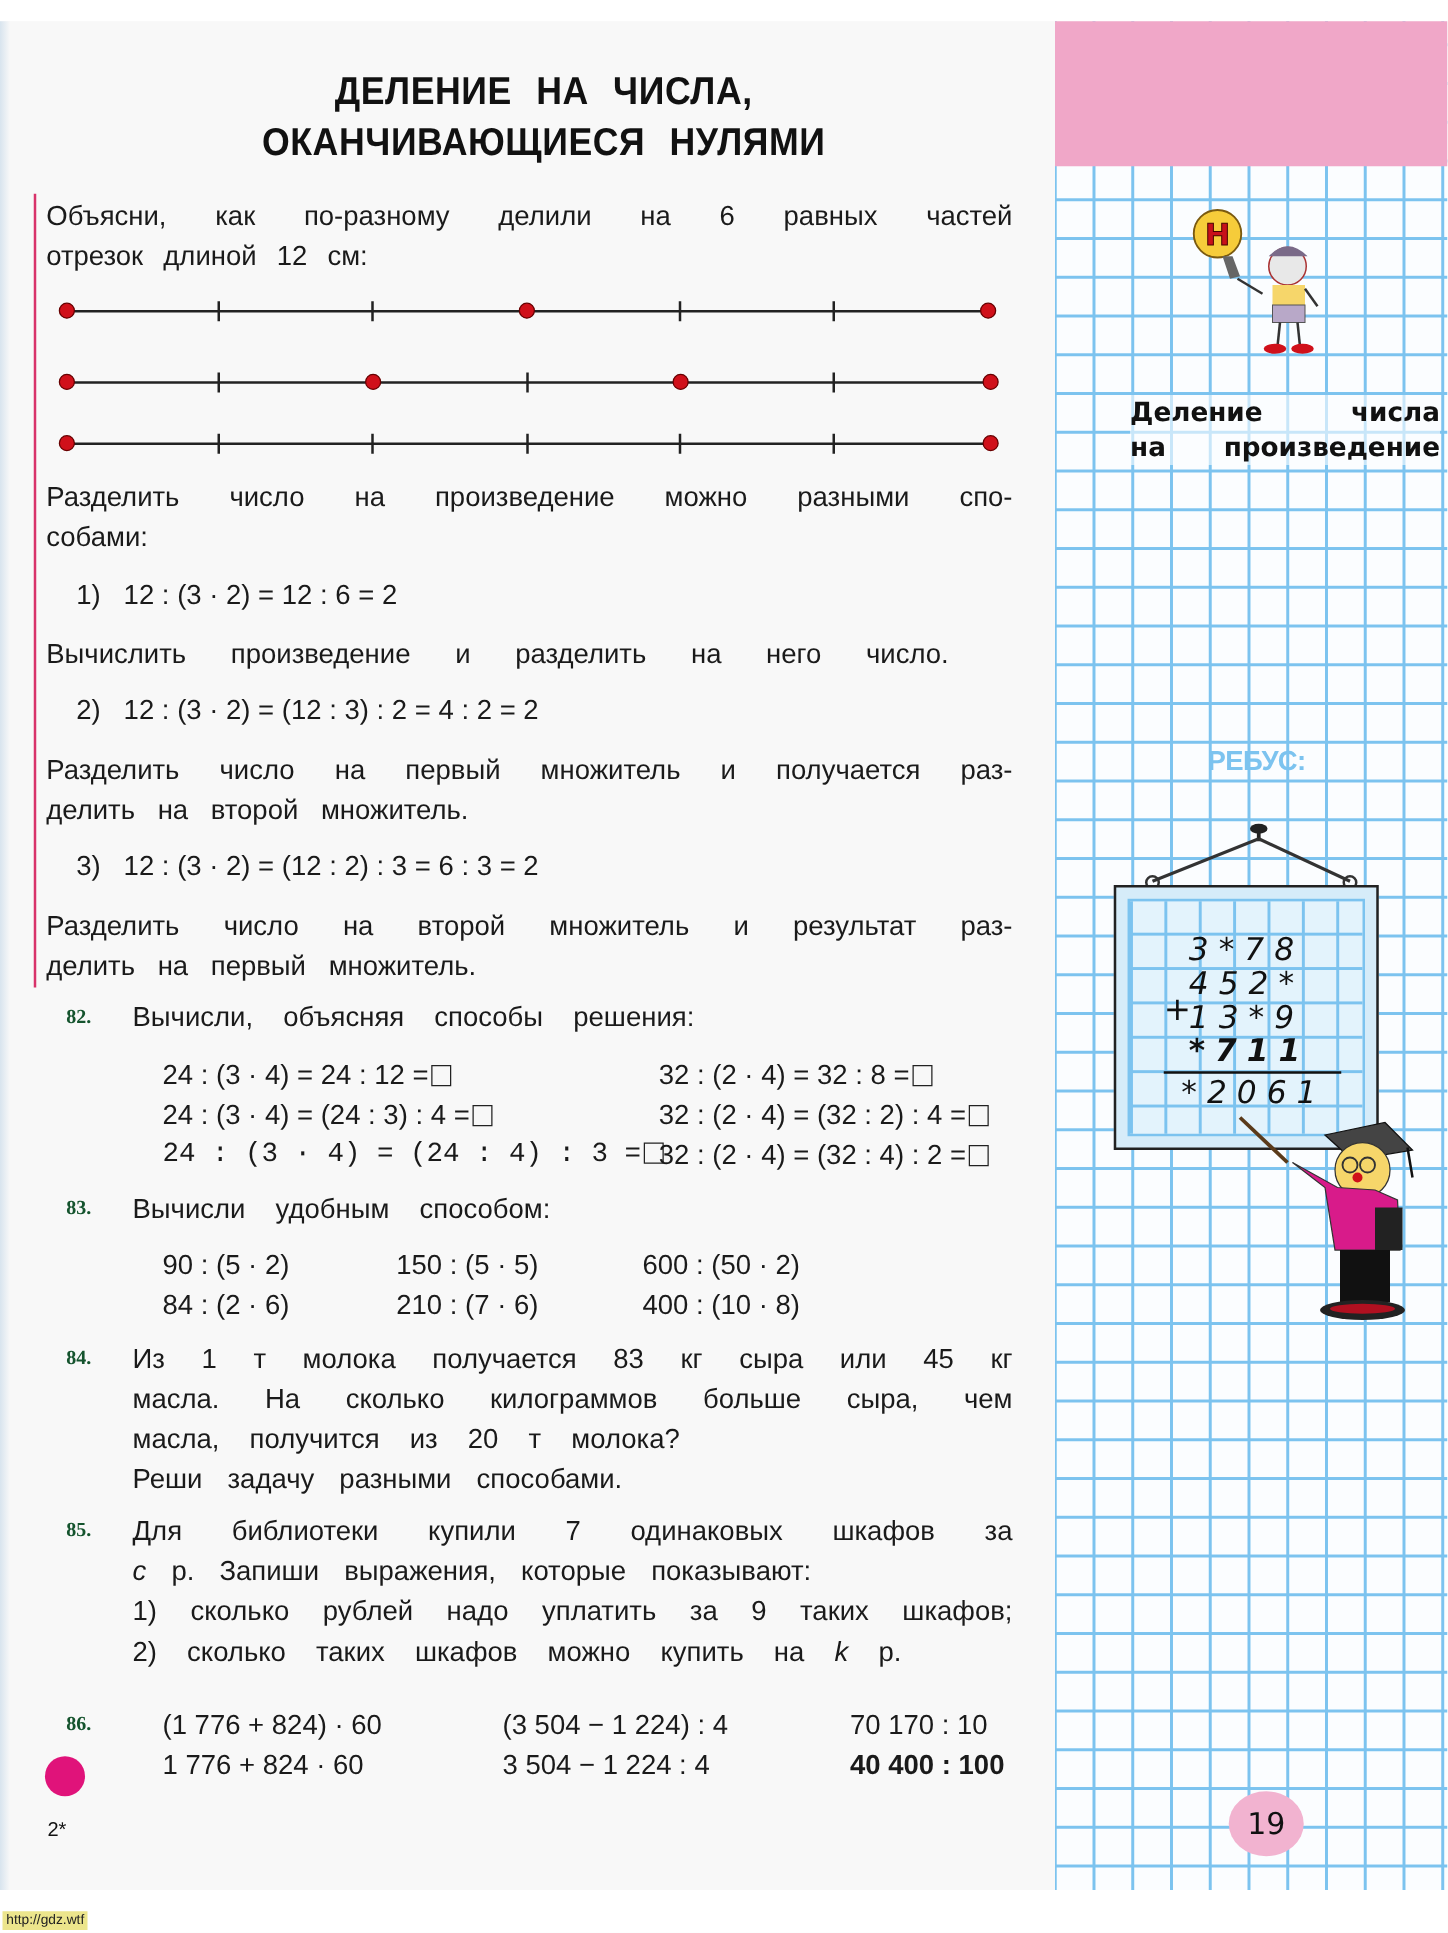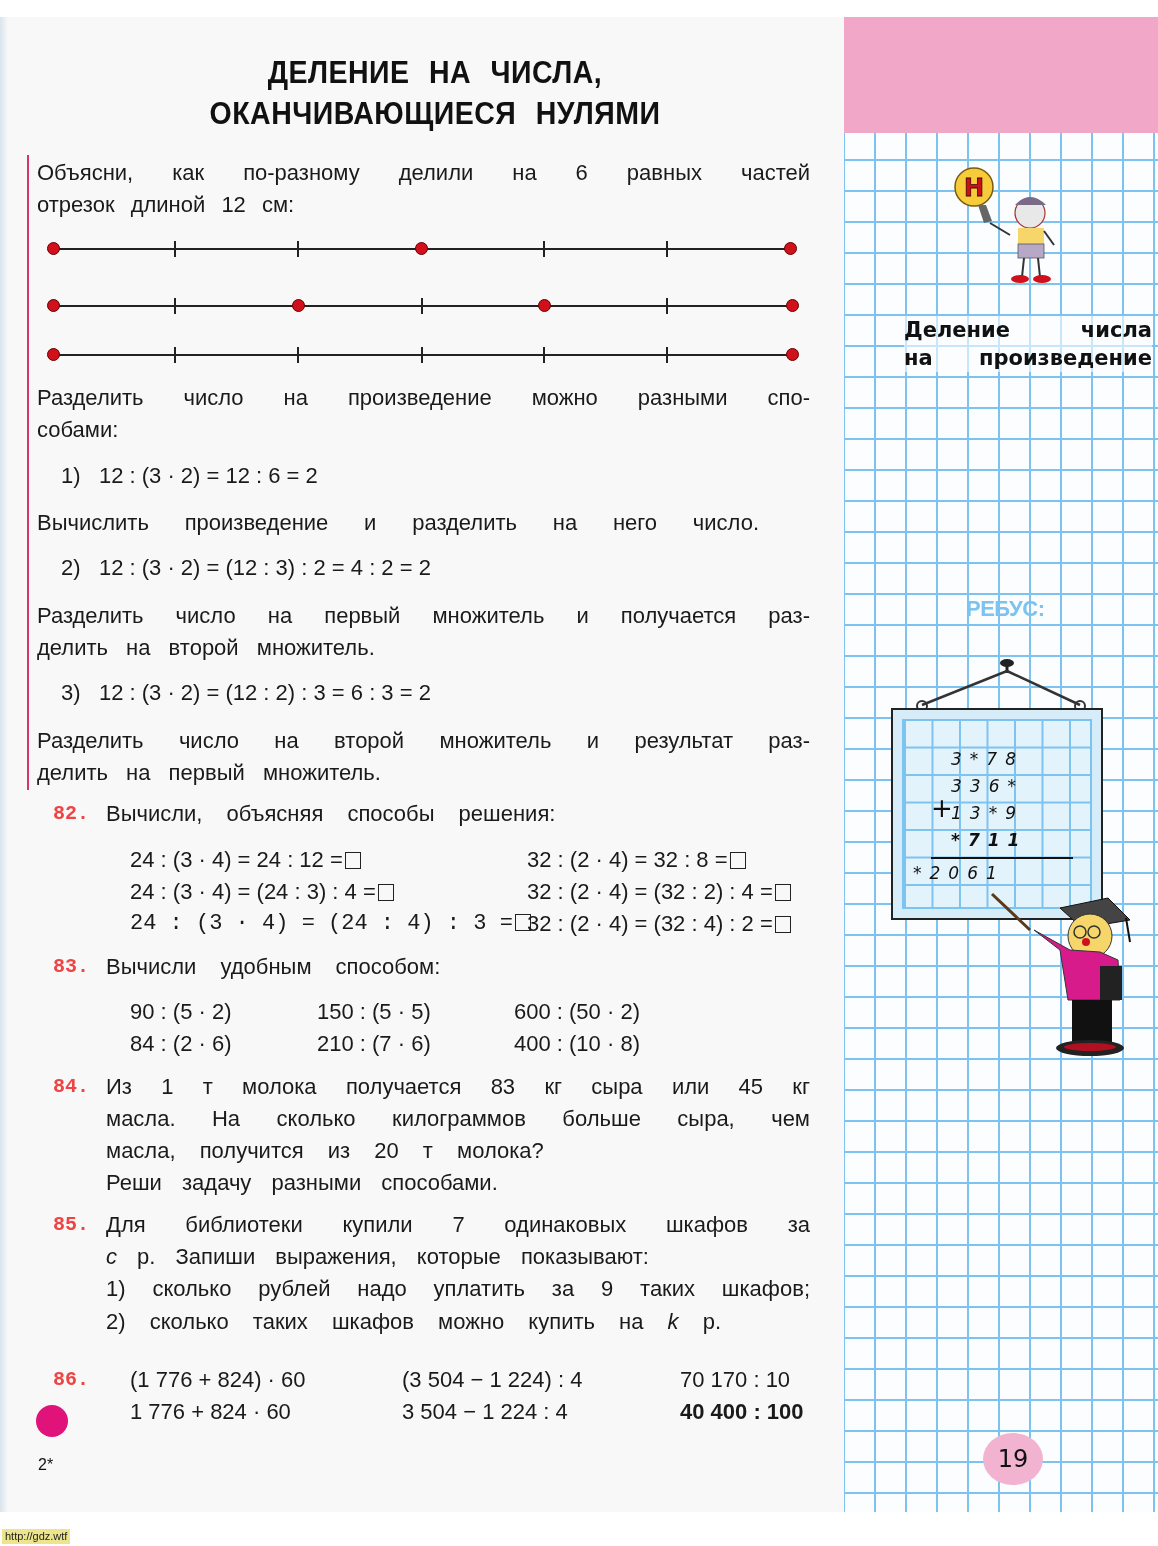--- a/index.html
+++ b/index.html
@@ -42,22 +42,22 @@
     }
     .numline .tick {
       position: absolute; top: 0; width: 2px; height: 16px; background: #222;
     }
     .numline .dot {
       position: absolute; top: 1px; width: 13px; height: 13px; margin-left: -6px;
       border-radius: 50%; background: #d0101a; border: 1px solid #600;
     }
 
     .ex-num {
-      position: absolute; left: 53px; font-family: Liberation Mono, monospace;
-      font-weight: bold; font-size: 20px; color: #ef4444; line-height: 32px;
+      position: absolute; left: 53px; font-family: Liberation Serif, serif;
+      font-weight: bold; font-size: 16px; color: #14532d; line-height: 32px;
     }
 
     .math { position: absolute; font-family: "Liberation Sans", sans-serif; font-size: 22px; line-height: 32px; color: #1a1a1a; white-space: pre; margin-left: 24px; }
     .box { display: inline-block; width: 16px; height: 17px; border: 1.5px solid #222; vertical-align: -2px; margin-left: 2px; }
 
     .pink-dot {
       position: absolute; left: 36px; top: 1405px; width: 32px; height: 32px;
       border-radius: 50%; background: #e0137a;
     }
     .sig { position: absolute; left: 38px; top: 1456px; font-size: 16px; font-family: "Liberation Sans", sans-serif; }
@@ -100,21 +100,21 @@
       position: absolute; left: 9px; top: 9px; right: 9px; bottom: 9px;
       background-image:
         linear-gradient(90deg, #7cc3ef 2px, transparent 2px),
         linear-gradient(0deg, #7cc3ef 2px, transparent 2px);
       background-size: 27.5px 27.5px;
       border: 2px solid #7cc3ef;
       background-color: #e3f3fc;
     }
     .rebus-row {
       position: absolute; left: 58px; font-family: "DejaVu Sans", sans-serif;
-      font-style: italic; font-size: 17px; line-height: 27px; letter-spacing: 8px; color: #111;
+      font-style: italic; font-size: 25px; line-height: 27px; letter-spacing: 8px; color: #111;
     }
     .rebus-plus { position: absolute; left: 38px; top: 83px; font-size: 26px; font-family: "DejaVu Sans", sans-serif; }
     .rebus-line { position: absolute; left: 38px; top: 147px; width: 142px; height: 2px; background: #111; }
 
     .page-num {
       position: absolute; left: 983px; top: 1433px; width: 60px; height: 52px;
       border-radius: 50%; background: #f2b3d0;
       font-family: "DejaVu Sans", sans-serif; font-size: 24px; line-height: 52px; text-align: center; color: #111;
     }
 
@@ -253,26 +253,26 @@
   <line x1="107" y1="10" x2="107" y2="18" stroke="#222" stroke-width="3"></line>
   <line x1="107" y1="16" x2="22" y2="50" stroke="#333" stroke-width="2.5"></line>
   <line x1="107" y1="16" x2="180" y2="50" stroke="#333" stroke-width="2.5"></line>
   <circle cx="22" cy="51" r="5" fill="none" stroke="#333" stroke-width="2"></circle>
   <circle cx="180" cy="51" r="5" fill="none" stroke="#333" stroke-width="2"></circle>
 </svg>
 
 <div class="board">
   <div class="board-inner"></div>
   <div class="rebus-row" style="top:36px;">3*78</div>
-  <div class="rebus-row" style="top:63px;">336*</div>
+  <div class="rebus-row" style="top:63px;">452*</div>
   <div class="rebus-plus">+</div>
   <div class="rebus-row" style="top:90px;">13*9</div>
   <div class="rebus-row" style="top:117px;font-weight:bold;">*711</div>
   <div class="rebus-line"></div>
-  <div class="rebus-row" style="top:150px; left:20px;">*2061</div>
+  <div class="rebus-row" style="top:150px; left:52px;">*2061</div>
 </div>
 
 <svg class="prof" viewBox="0 0 150 180">
   <line x1="2" y1="4" x2="40" y2="40" stroke="#5a3a1a" stroke-width="3"></line>
   <polygon points="70,18 118,8 140,30 92,38" fill="#444" stroke="#111"></polygon>
   <line x1="136" y1="28" x2="140" y2="52" stroke="#111" stroke-width="2"></line>
   <ellipse cx="100" cy="46" rx="22" ry="22" fill="#f6d66a" stroke="#333"></ellipse>
   <circle cx="90" cy="42" r="6" fill="none" stroke="#333" stroke-width="1.5"></circle>
   <circle cx="104" cy="42" r="6" fill="none" stroke="#333" stroke-width="1.5"></circle>
   <circle cx="96" cy="52" r="4" fill="#d0101a"></circle>

